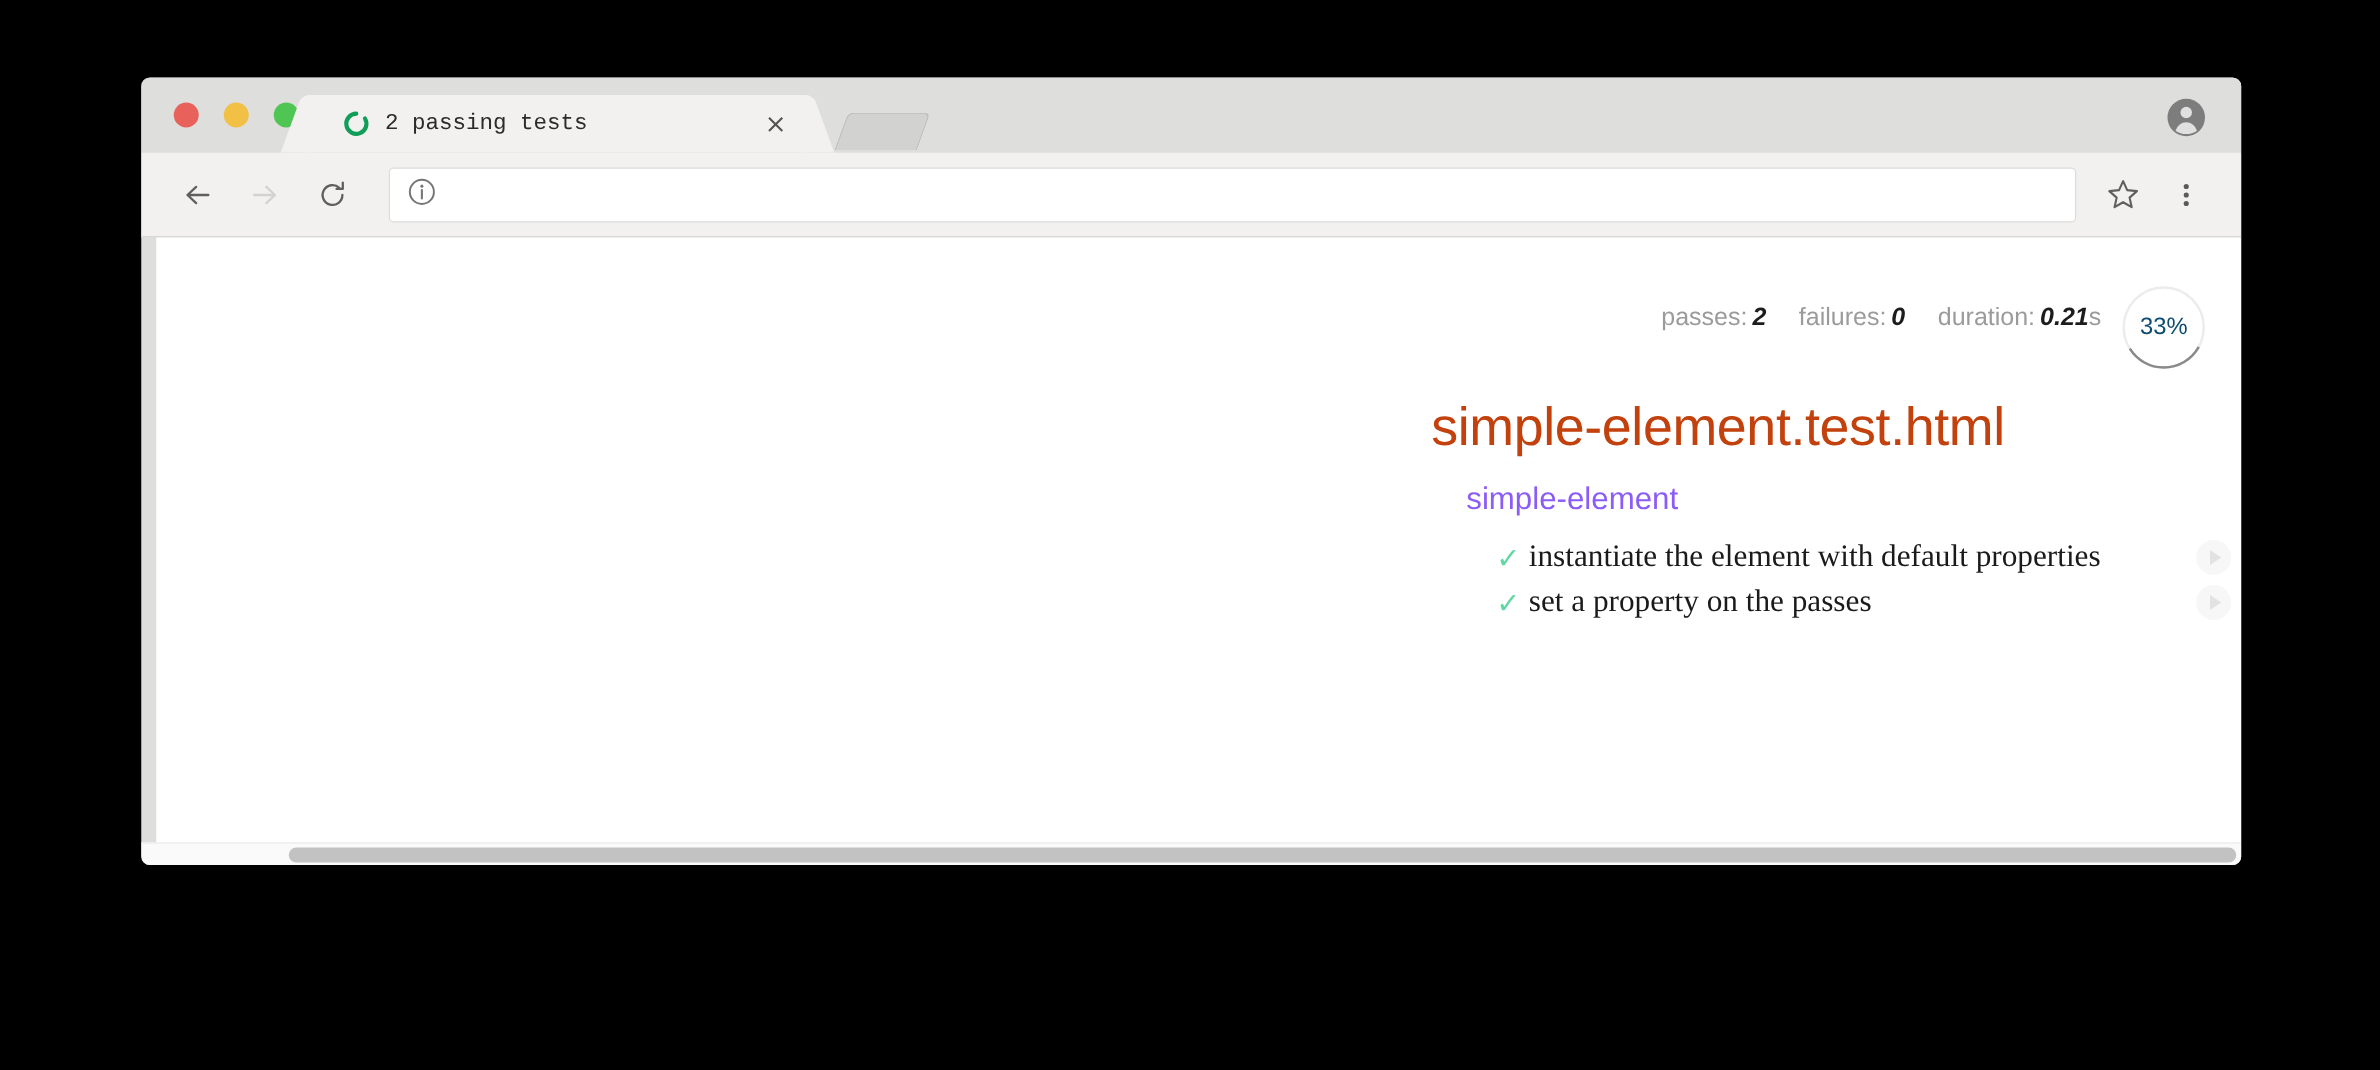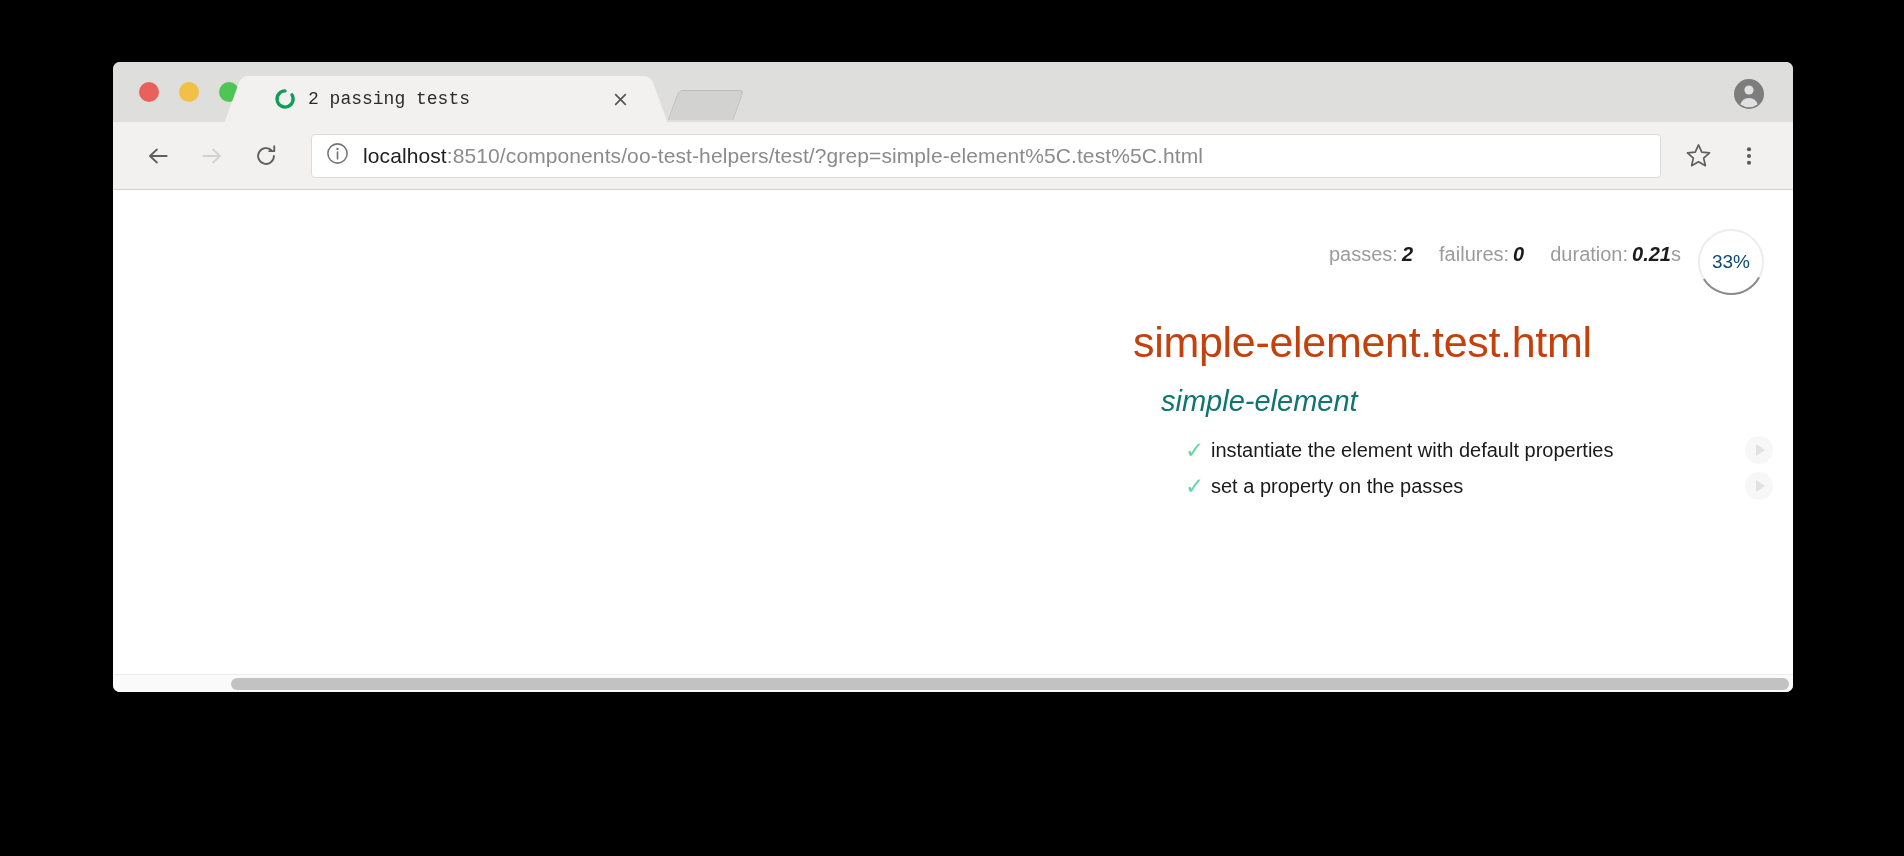--- a/index.html
+++ b/index.html
@@ -142,20 +142,21 @@
   .url-host { color: #202020; }
   .star { width: 46px; height: 46px; display:flex; align-items:center; justify-content:center; flex:none; }
   .menu-dots { width: 44px; height: 44px; display:flex; align-items:center; justify-content:center; flex:none; margin-left: 6px;}
 
   
   .page {
     flex: 1;
     background: #ffffff;
     position: relative;
     overflow: hidden;
+    margin-left: 12px;
   }
 
   .stats {
     position: absolute;
     right: 112px;
     top: 53px;
     display: flex;
     align-items: baseline;
     gap: 26px;
     font-size: 20px;
@@ -191,45 +192,45 @@
     width: 620px;
   }
   .suite-title {
     font-size: 43px;
     font-weight: 400;
     color: #c2410c;
     letter-spacing: -0.3px;
     white-space: nowrap;
   }
   .suite-sub {
-    font-size: 29px;
-    color: #0f766e;
+    font-size: 25px;
+    color: #8b5cf6;
     margin-top: 18px;
     margin-left: 28px;
     white-space: nowrap;
-    font-style: italic;
   }
   .test-list { margin-top: 14px; margin-left: 52px; }
   .test-item {
     display: flex;
     align-items: center;
     height: 36px;
     position: relative;
   }
   .check {
     color: #5fd8a3;
     font-size: 23px;
     width: 26px;
     flex: none;
     line-height: 1;
   }
   .test-name {
-    font-size: 20px;
+    font-size: 25px;
     color: #1a1a1a;
     white-space: nowrap;
+    font-family: Liberation Serif, serif;
   }
   .replay {
     position: absolute;
     left: 560px;
     top: 4px;
     width: 28px; height: 28px;
     border-radius: 50%;
     background: #f7f7f7;
     display: flex; align-items: center; justify-content: center;
   }
@@ -316,21 +317,20 @@
     </span>
 
     <div class="urlbar">
       <span class="info-icon">
         <svg viewBox="0 0 22 22" width="23" height="23">
           <circle cx="11" cy="11" r="9.2" fill="none" stroke="#757575" stroke-width="1.5"></circle>
           <circle cx="11" cy="6.6" r="1.15" fill="#757575"></circle>
           <path d="M11 9.6 V16" stroke="#757575" stroke-width="1.6" stroke-linecap="round"></path>
         </svg>
       </span>
-      <span class="url-text"><span class="url-host">localhost</span><span>:8510/components/oo-test-helpers/test/?grep=simple-element%5C.test%5C.html</span></span>
     </div>
 
     <span class="star">
       <svg viewBox="0 0 24 24" width="27" height="27">
         <path d="M12 2.6 L14.9 9.0 L21.8 9.7 L16.6 14.3 L18.1 21.1 L12 17.6 L5.9 21.1 L7.4 14.3 L2.2 9.7 L9.1 9.0 Z" fill="none" stroke="#5f5f5f" stroke-width="1.5" stroke-linejoin="round"></path>
       </svg>
     </span>
     <span class="menu-dots">
       <svg viewBox="0 0 24 24" width="24" height="24">
         <circle cx="12" cy="5.2" r="2.05" fill="#5a5a5a"></circle>

